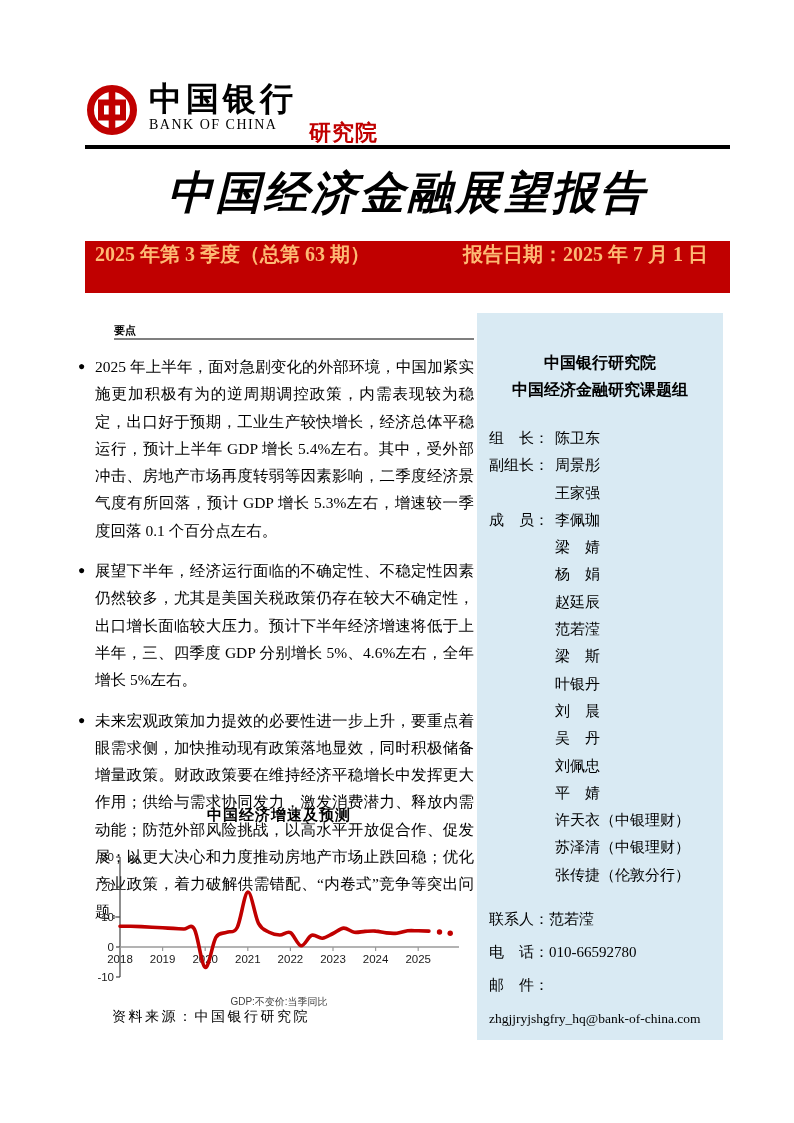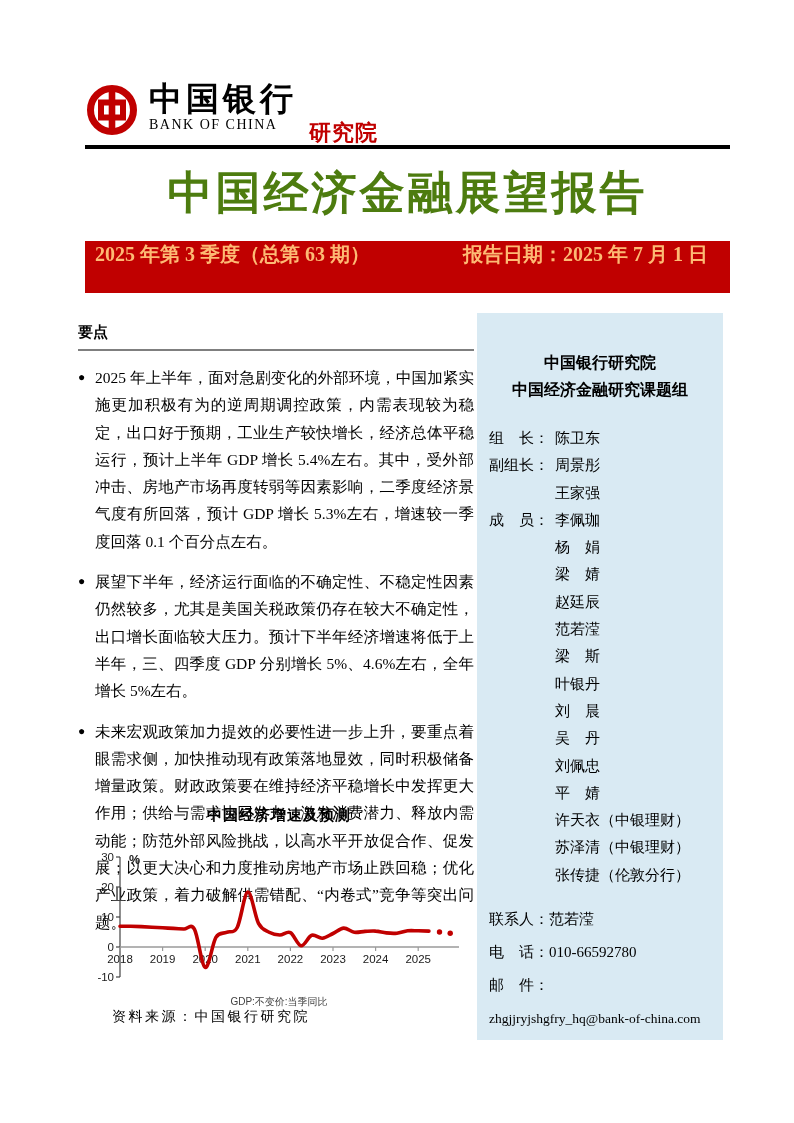--- a/index.html
+++ b/index.html
@@ -11,28 +11,28 @@
   
   .logo-row { position:absolute; left:85px; top:82px; display:flex; align-items:flex-start; }
   .logo-mark { width:54px; height:56px; flex:0 0 auto; }
   .logo-text { margin-left:10px; }
   .logo-cn { font-size:33px; font-weight:bold; letter-spacing:4px; line-height:34px; font-family:Liberation Serif, serif; }
   .logo-en { font-size:14px; letter-spacing:1.5px; line-height:18px; font-family:"Liberation Serif",serif; }
   .org-label { margin-left:12px; margin-top:36px; font-size:22px; font-weight:bold; color:#c00000;
                font-family:"Liberation Sans","DejaVu Sans",sans-serif; letter-spacing:1px; }
   .black-rule { position:absolute; left:85px; top:145px; width:645px; height:4px; background:#000; }
   .report-title { position:absolute; left:85px; top:163px; width:645px; text-align:center;
-                  font-size:45px; font-weight:bold; color:#4d7c0f; letter-spacing:3px; }
+                  font-size:45px; font-weight:bold; color:#000000; letter-spacing:3px;font-style:italic; }
   .banner { position:absolute; left:85px; top:241px; width:645px; height:52px; background:#c00000;
             color:#fdba74; display:flex; align-items:flex-start; justify-content:space-between;
             font-size:20px; font-weight:bold; padding:0 22px 0 10px; }
   
   .keypoints { position:absolute; left:78px; top:323px; width:396px; }
-  .kp-heading { font-size:15px; font-weight:bold; padding-bottom:7px;
-                border-bottom:2.5px solid #7f7f7f; }
+  .kp-heading { font-size:11px; font-weight:bold; 
+                border-bottom:2.5px solid #7f7f7f;margin-left:36px; }
   .kp-list { margin-top:13px; }
   .kp-item { position:relative; padding-left:17px; font-size:15.5px; line-height:27.3px;
              text-align:justify; margin-bottom:13px; }
   .kp-item::before { content:"\25CF"; position:absolute; left:0; top:0; font-size:12px; }
   
   .chart-block { position:absolute; left:93px; top:806px; width:372px; }
   .chart-title { text-align:center; font-size:15px; font-weight:bold; margin-bottom:24px; letter-spacing:1px; }
   .chart-legend { text-align:center; font-size:10px; color:#404040; margin-top:-10px;
                   font-family:"Liberation Sans","DejaVu Sans",sans-serif; }
   svg .tick { font:11.5px "Liberation Sans","DejaVu Sans",sans-serif; fill:#1a1a1a; }
@@ -139,25 +139,25 @@
       <div class="t-row">
         <span class="t-label"></span>
         <span class="t-name">王家强</span>
       </div>
       <div class="t-row">
         <span class="t-label">成　员：</span>
         <span class="t-name">李佩珈</span>
       </div>
       <div class="t-row">
         <span class="t-label"></span>
+        <span class="t-name">梁　婧</span>
+      </div>
+      <div class="t-row">
+        <span class="t-label"></span>
         <span class="t-name">杨　娟</span>
-      </div>
-      <div class="t-row">
-        <span class="t-label"></span>
-        <span class="t-name">梁　婧</span>
       </div>
       <div class="t-row">
         <span class="t-label"></span>
         <span class="t-name">赵廷辰</span>
       </div>
       <div class="t-row">
         <span class="t-label"></span>
         <span class="t-name">范若滢</span>
       </div>
       <div class="t-row">

